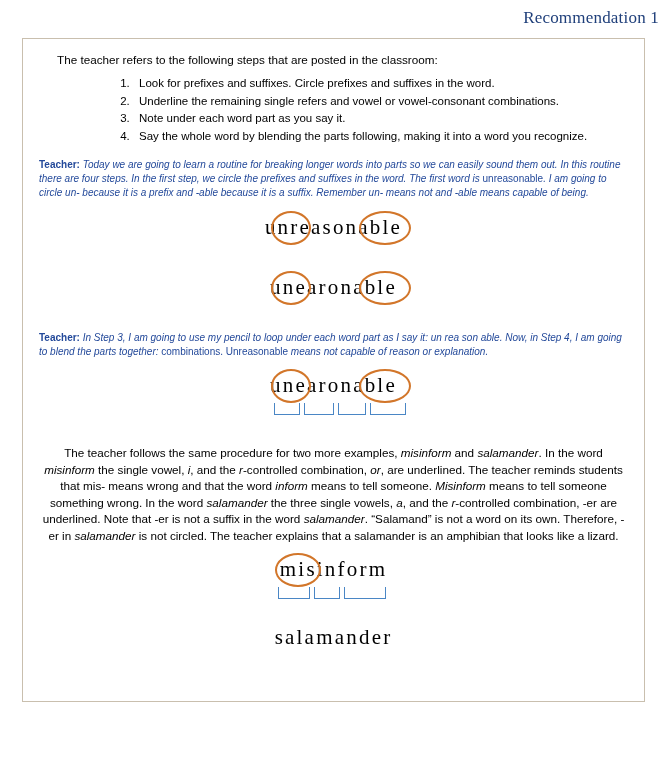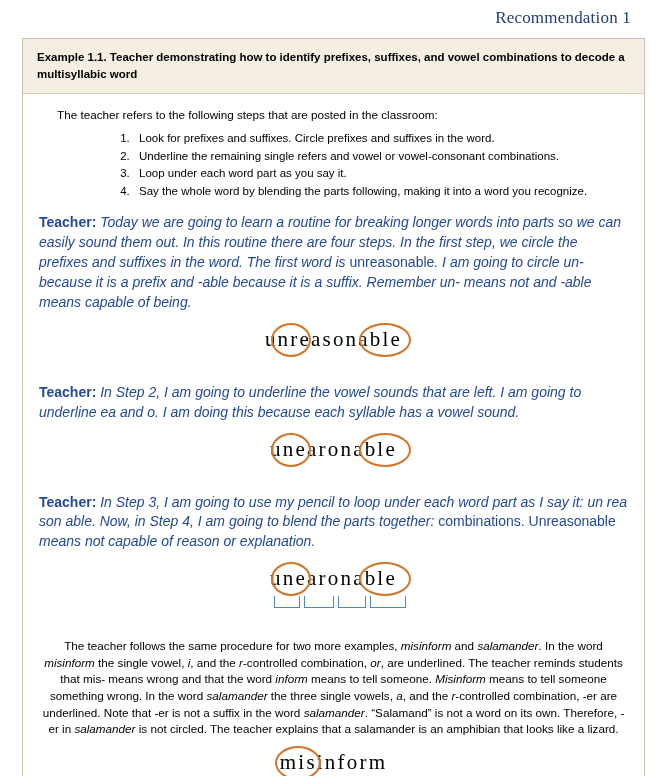--- a/index.html
+++ b/index.html
@@ -10,21 +10,21 @@
   body {
     width: 667px;
     height: 776px;
     font-family: "Liberation Sans", sans-serif;
     color: #000000;
     position: relative;
     overflow: hidden;
   }
   .page-header {
     text-align: right;
-    padding: 8px 36px 6px 0;
+    padding: 8px 8px 6px 0;
     font-family: "Liberation Serif", serif;
     font-size: 17px;
     color: #1f3f7a;
     letter-spacing: .2px;
   }
   .doc-box {
     margin: 4px 22px 0 22px;
     border: 1px solid #c9bfae;
     background: #ffffff;
   }
@@ -48,21 +48,21 @@
     padding-left: 62px;
     font-size: 11.5px;
   }
   ol.steps li {
     margin-bottom: 2px;
     padding-left: 6px;
     line-height: 1.35;
     margin-left: 32px;
   }
   .teacher-block {
-    font-size: 14px;
+    font-size: 10px;
     line-height: 1.42;
     color: #23499a;
     margin: 0 0 6px 0;
   }
   .teacher-label {
     font-weight: bold;
     color: #23499a;
   }
   .it { font-style: italic; }
   .rom { font-style: normal; }
@@ -110,48 +110,43 @@
 </style>
 </head>
 <body>
 
 <div class="page-header">
   <span>Recommendation 1</span>
 </div>
 
 <div class="doc-box">
 
-  <div class="example-head">Example 1.1. Teacher demonstrating how to identify prefixes, suffixes, and vowel combinations to decode a multisyllabic word</div>
 
   <div class="body-area">
 
     <div class="intro">The teacher refers to the following steps that are posted in the classroom:</div>
 
     <ol class="steps">
       <li>Look for prefixes and suffixes. Circle prefixes and suffixes in the word.</li>
       <li>Underline the remaining single refers and vowel or vowel-consonant combinations.</li>
-      <li>Loop under each word part as you say it.</li>
+      <li>Note under each word part as you say it.</li>
       <li>Say the whole word by blending the parts following, making it into a word you recognize.</li>
     </ol>
 
     <div class="teacher-block">
       <span class="teacher-label">Teacher:</span>
       <span class="it">Today we are going to learn a routine for breaking longer words into parts so we can easily sound them out. In this routine there are four steps. In the first step, we circle the prefixes and suffixes in the word. The first word is </span><span class="rom">unreasonable</span><span class="it">. I am going to circle un- because it is a prefix and -able because it is a suffix. Remember un- means not and -able means capable of being.</span>
     </div>
 
     <div class="word-figure">
       <div class="word-text">unreasonable</div>
       <div class="ellipse" style="left:52px; top:0px; width:40px; height:34px;"></div>
       <div class="ellipse" style="left:140px; top:0px; width:52px; height:34px;"></div>
     </div>
 
-    <div class="teacher-block">
-      <span class="teacher-label">Teacher:</span>
-      <span class="it">In Step 2, I am going to underline the vowel sounds that are left. I am going to underline ea and o. I am doing this because each syllable has a vowel sound.</span>
-    </div>
 
     <div class="word-figure">
       <div class="word-text">
         <span>un</span><span class="u">ea</span><span>r</span><span class="u">o</span><span>nable</span>
       </div>
       <div class="ellipse" style="left:52px; top:0px; width:40px; height:34px;"></div>
       <div class="ellipse" style="left:140px; top:0px; width:52px; height:34px;"></div>
     </div>
 
     <div class="teacher-block">

